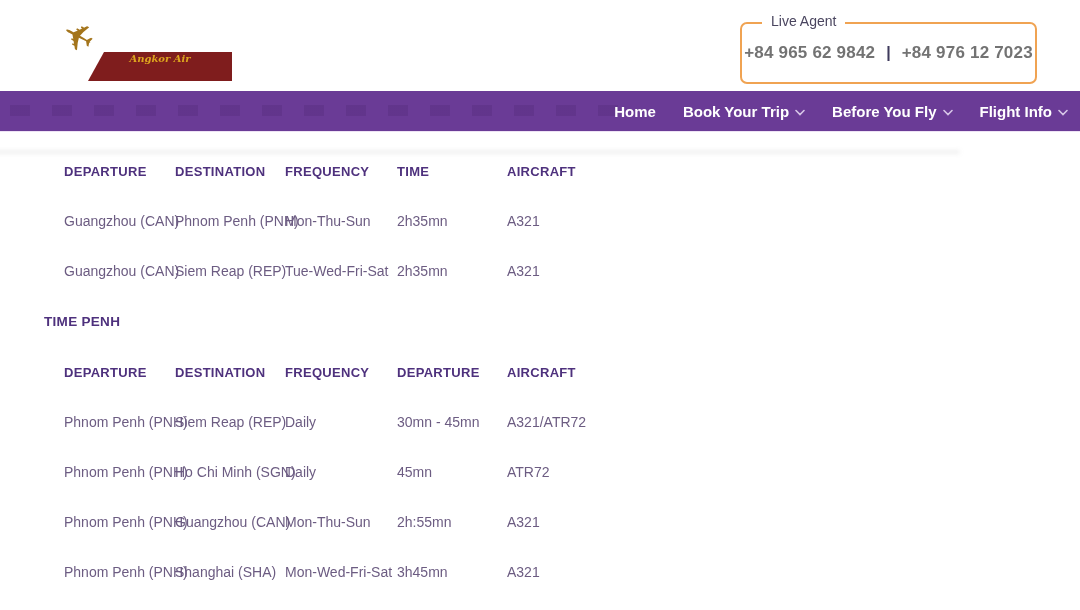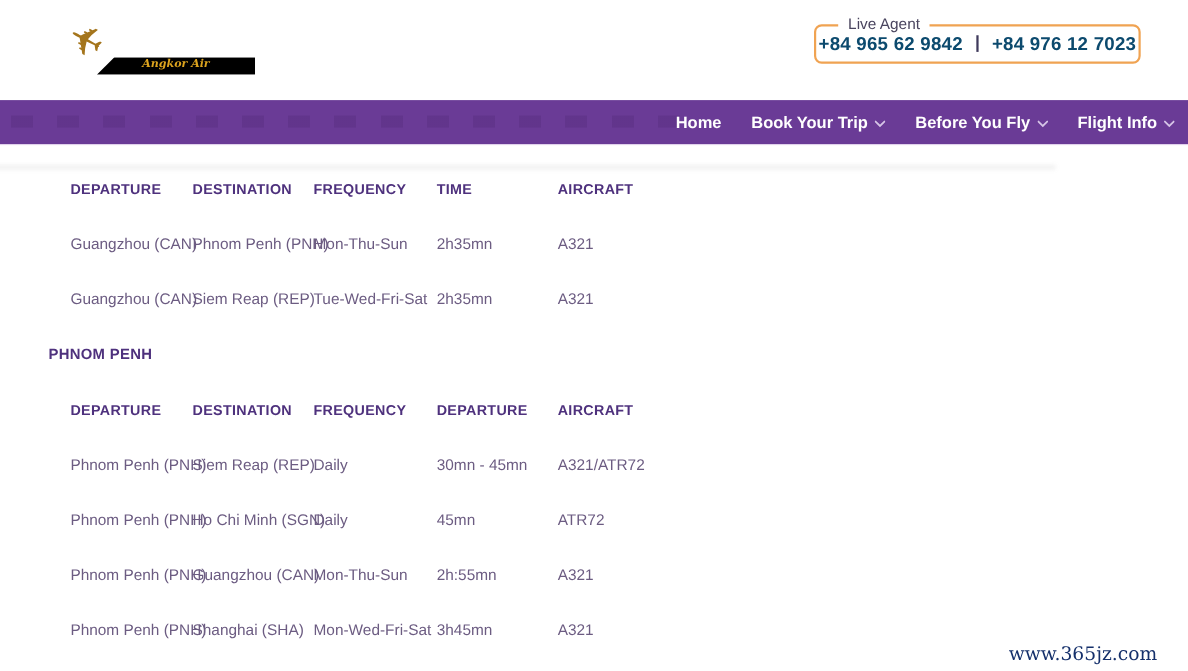--- a/index.html
+++ b/index.html
@@ -49,43 +49,43 @@
     font-size: 30px;
     letter-spacing: 1px;
     color: #a9791c;
     white-space: nowrap;
   }
   .logo-banner {
     position: absolute;
     left: 24px;
     top: 40px;
     width: 144px;
-    height: 16px;
-    background: #000000;
+    height: 29px;
+    background: #7f1d1d;
     clip-path: polygon(16px 0, 100% 0, 100% 100%, 0 100%);
   }
   .logo-banner span {
     display: block;
     text-align: center;
     font-family: "DejaVu Serif", serif;
     font-style: italic;
     font-weight: 700;
     font-size: 10px;
     line-height: 14px;
     color: #dda41e;
     white-space: nowrap;
   }
 
   
   .live-agent {
     position: absolute;
     right: 43px;
     top: 22px;
     width: 297px;
-    height: 36px;
+    height: 62px;
     border: 2px solid #f0a352;
     border-radius: 7px;
     display: flex;
     align-items: center;
     justify-content: center;
     gap: 11px;
     background: #ffffff;
   }
   .live-agent-label {
     position: absolute;
@@ -93,21 +93,21 @@
     left: 20px;
     background: #ffffff;
     padding: 0 9px;
     font-size: 14px;
     color: #4a455f;
     white-space: nowrap;
   }
   .phone {
     font-size: 17px;
     font-weight: 700;
-    color: #0c4a6e;
+    color: #737373;
     letter-spacing: 0.2px;
     white-space: nowrap;
     cursor: pointer;
   }
   .phone-divider {
     font-size: 16px;
     font-weight: 700;
     color: #3f3a5c;
   }
 
@@ -275,21 +275,21 @@
     </div>
 
     <div class="t-row t-body">
       <div>Guangzhou (CAN)</div>
       <div>Siem Reap (REP)</div>
       <div>Tue-Wed-Fri-Sat</div>
       <div>2h35mn</div>
       <div>A321</div>
     </div>
 
-    <div class="section-heading">PHNOM PENH</div>
+    <div class="section-heading">TIME PENH</div>
 
     <div class="t-row t-head">
       <div>DEPARTURE</div>
       <div>DESTINATION</div>
       <div>FREQUENCY</div>
       <div>DEPARTURE</div>
       <div>AIRCRAFT</div>
     </div>
 
     <div class="t-row t-body">
@@ -319,15 +319,14 @@
     <div class="t-row t-body">
       <div>Phnom Penh (PNH)</div>
       <div>Shanghai (SHA)</div>
       <div>Mon-Wed-Fri-Sat</div>
       <div>3h45mn</div>
       <div>A321</div>
     </div>
 
   </main>
 
-  <div class="watermark">www.365jz.com</div>
 
 </div>
 
 </body></html>

